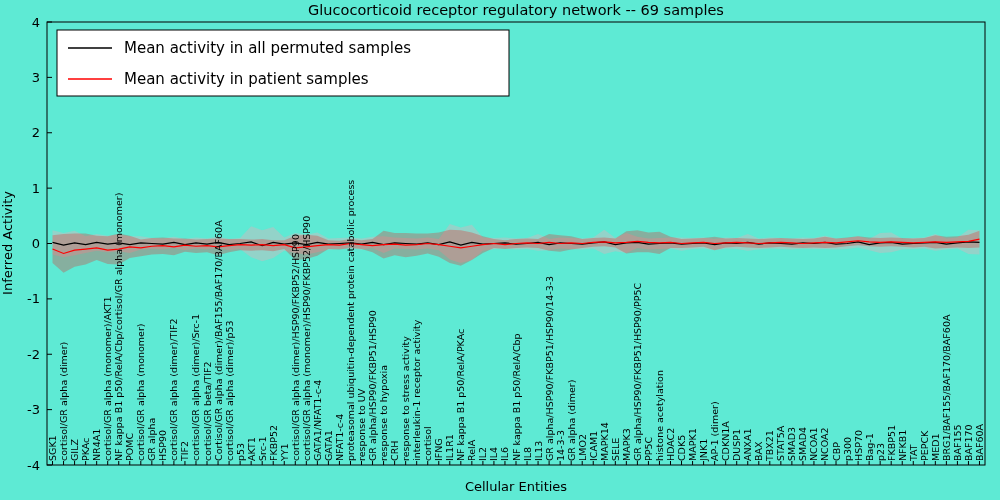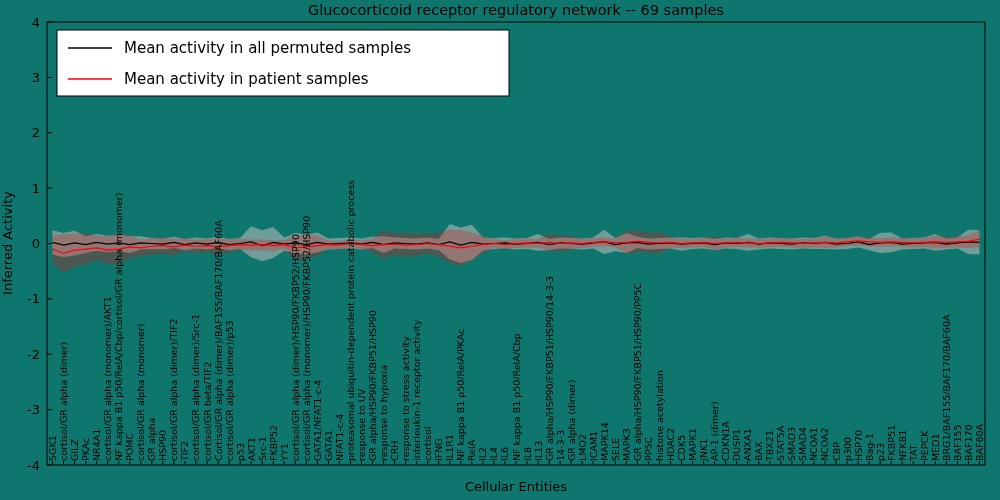--- a/index.html
+++ b/index.html
@@ -1,19 +1,19 @@
 <!DOCTYPE html>
 <html><head>
 <meta charset="utf-8">
 <style>
   html,body{margin:0;padding:0;background:#ffffff;}
   #figure{
     position:relative;
     width:1000px;height:500px;
-    background:#0f766e;
+    background:#5eead4;
     font-family:"DejaVu Sans", sans-serif;
     overflow:hidden;
   }
   svg text{font-family:"DejaVu Sans", sans-serif;}
 </style>
 </head>
 <body>
 
 <div id="figure">
   <svg id="plot" width="1000" height="500" viewBox="0 0 1000 500">

